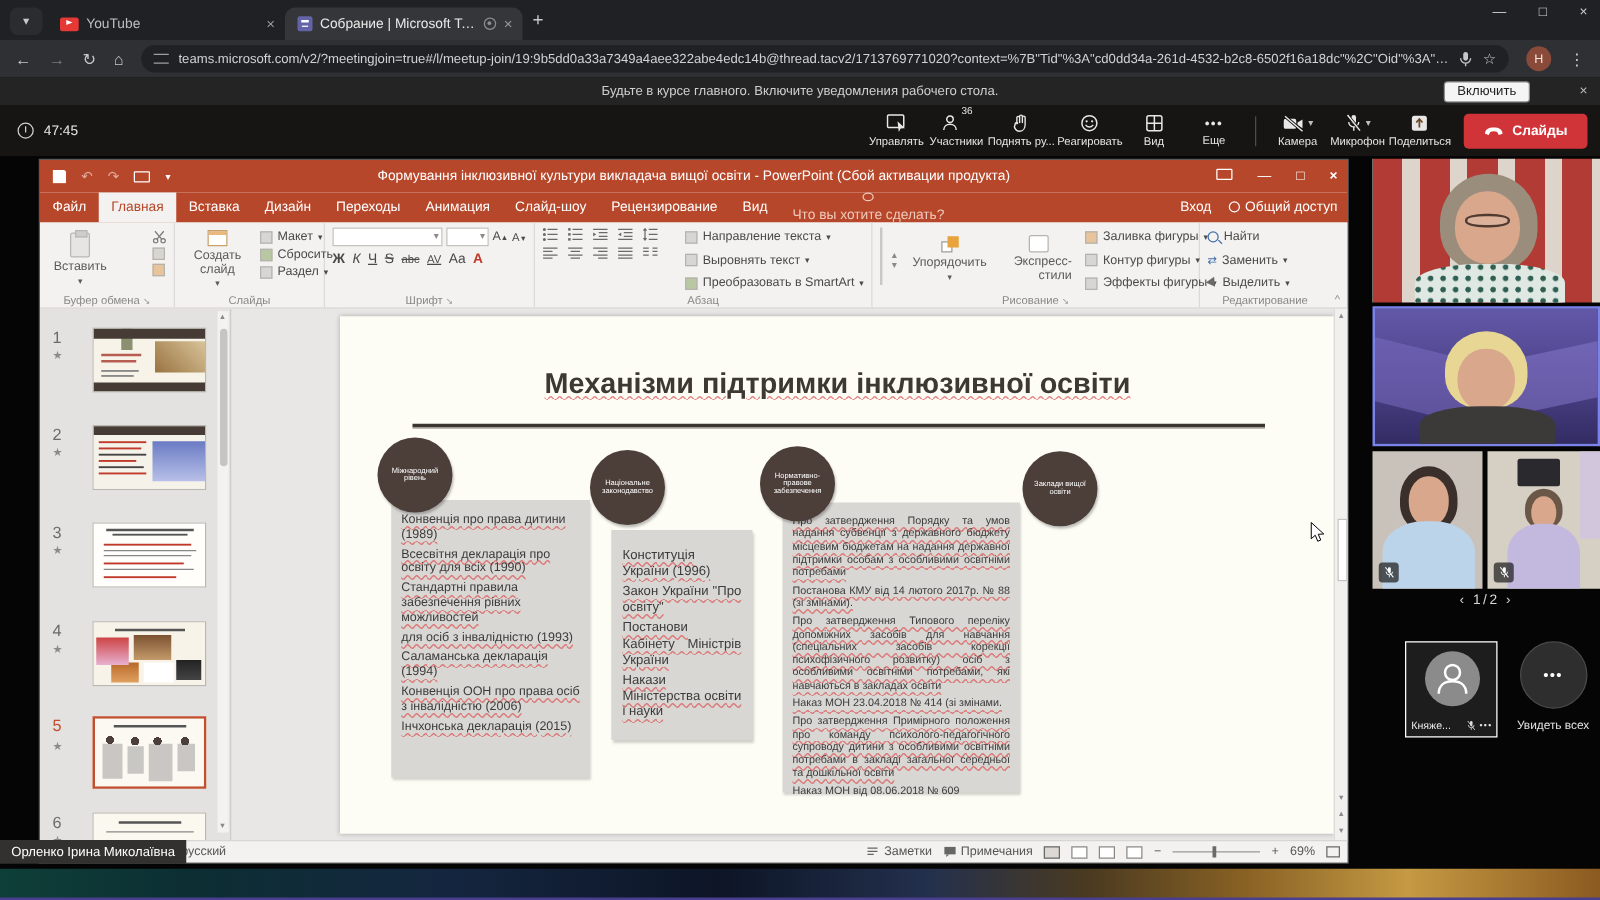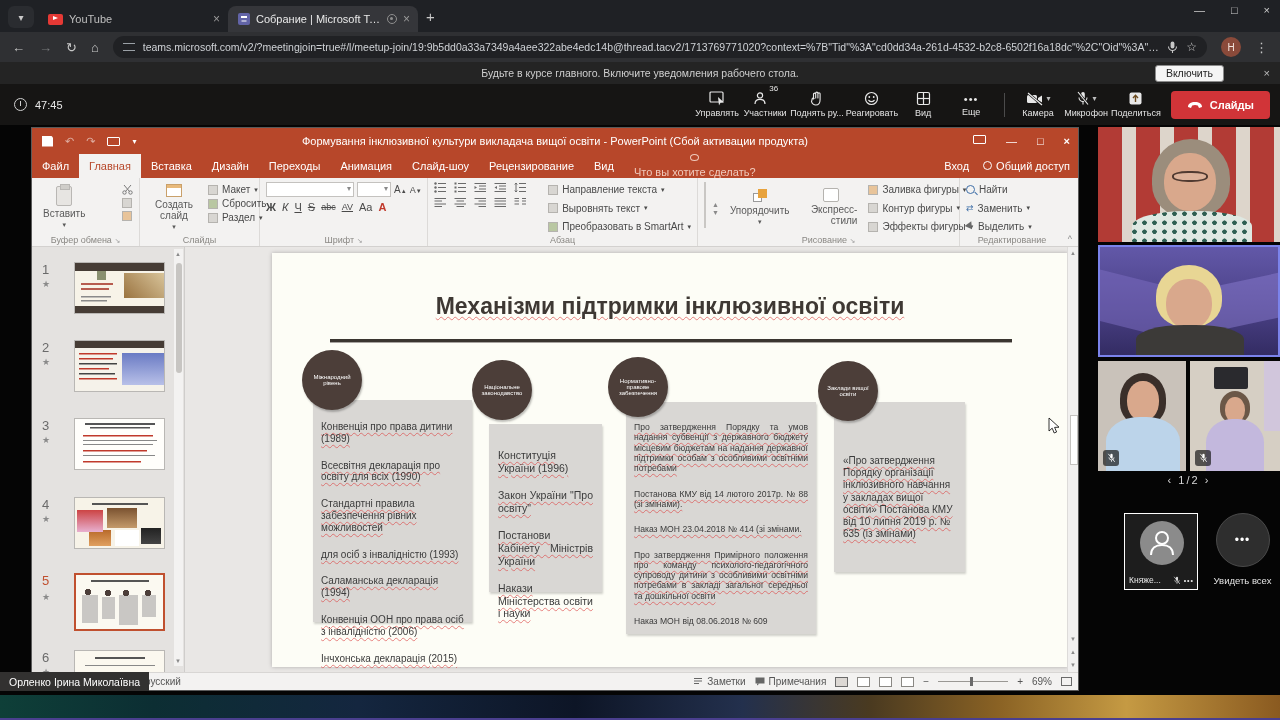--- a/index.html
+++ b/index.html
@@ -121,21 +121,21 @@
   .vscroll { position:absolute; right:0; top:0; width:11px; bottom:0; background:#f1f0ef; border-left:1px solid #dddbd9; font-size:6px; color:#8a8a8a; text-align:center; }
   .vthumb { position:absolute; left:1.5px; top:168px; width:8px; height:50px; background:#fff; border:1px solid #c4c2bf; }
 
   
   .slide { position:absolute; left:87px; top:6px; width:796px; height:414px; background:#fdfdf6; box-shadow:0 0 4px rgba(0,0,0,.25); }
   .stitle { position:absolute; left:0; right:0; top:40px; text-align:center; font-size:23px; font-weight:bold; color:#3e3833; }
   .sp { text-decoration:underline; text-decoration-style:wavy; text-decoration-color:rgba(220,70,70,.65); text-decoration-thickness:1px; text-underline-offset:2px; }
   .srule { position:absolute; left:58px; top:86px; width:682px; height:2px; border-top:3px solid #3a3530; border-bottom:1px solid #a8a4a0; }
   .scircle { position:absolute; width:60px; height:60px; border-radius:50%; background:#4c3e39; color:#fff; font-size:6px; display:flex; align-items:center; justify-content:center; text-align:center; padding:6px; z-index:2; box-shadow:1px 2px 2px rgba(0,0,0,.25); }
   .sbox { position:absolute; background:#d9d7d4; color:#3b3b3b; z-index:1; box-shadow:1px 2px 2px rgba(0,0,0,.18); }
-  .sbox p { margin:15px 0; }
+  .sbox p { margin:4px 0; }
   .c1 { left:30px; top:97px; } .c2 { left:200px; top:107px; } .c3 { left:336px; top:104px; } .c4 { left:546px; top:108px; }
   .b1 { left:41px; top:147px; width:159px; height:222px; font-size:10px; line-height:1.18; padding:6px 8px; }
   .b2 { left:217px; top:171px; width:113px; height:168px; font-size:10.5px; line-height:1.2; padding:10px 9px; text-align:justify; }
   .b3 { left:354px; top:149px; width:190px; height:232px; font-size:8.6px; line-height:1.2; padding:5px 8px; text-align:justify; }
   .b4 { left:562px; top:149px; width:131px; height:170px; font-size:10px; line-height:1.22; padding:38px 9px 6px 9px; }
 
   
   .statusbar { position:absolute; left:0; bottom:0; width:100%; height:18px; background:#f3f2f1; border-top:1px solid #d8d6d4; display:flex; align-items:center; font-size:10px; color:#555; }
   .lang { margin-left:113px; }
   .sb-right { position:absolute; right:6px; display:flex; align-items:center; gap:9px; }
@@ -694,28 +694,26 @@
             <div class="sbox b2">
               <p class="sp">Конституція України (1996)</p>
               <p class="sp">Закон України "Про освіту"</p>
               <p class="sp">Постанови Кабінету Міністрів України</p>
               <p class="sp">Накази Міністерства освіти і науки</p>
             </div>
 
             <div class="sbox b3">
               <p class="sp">Про затвердження Порядку та умов надання субвенції з державного бюджету місцевим бюджетам на надання державної підтримки особам з особливими освітніми потребами</p>
               <p class="sp">Постанова КМУ від 14 лютого 2017р. № 88 (зі змінами).</p>
+              <p class="sp">Про затвердження Типового переліку допоміжних засобів для навчання (спеціальних засобів корекції психофізичного розвитку) осіб з особливими освітніми потребами, які навчаються в закладах освіти</p>
               <p class="sp">Наказ МОН 23.04.2018  № 414 (зі змінами.</p>
               <p class="sp">Про затвердження Примірного положення про команду психолого-педагогічного супроводу дитини з особливими освітніми потребами в закладі загальної середньої та дошкільної освіти</p>
               <p>Наказ МОН від 08.06.2018 № 609</p>
             </div>
 
-            <div class="sbox b4">
-              <p class="sp">«Про затвердження Порядку організації інклюзивного навчання у закладах вищої освіти» Постанова КМУ  від 10 липня 2019 р. № 635 (із змінами)</p>
-            </div>
           </div>
 
           <div class="vscroll">
             <span style="position:absolute;top:3px;left:2px;">▲</span>
             <div class="vthumb"></div>
             <span style="position:absolute;bottom:30px;left:2px;">▼</span>
             <span style="position:absolute;bottom:17px;left:2px;">▲</span>
             <span style="position:absolute;bottom:4px;left:2px;">▼</span>
           </div>
         </div>

